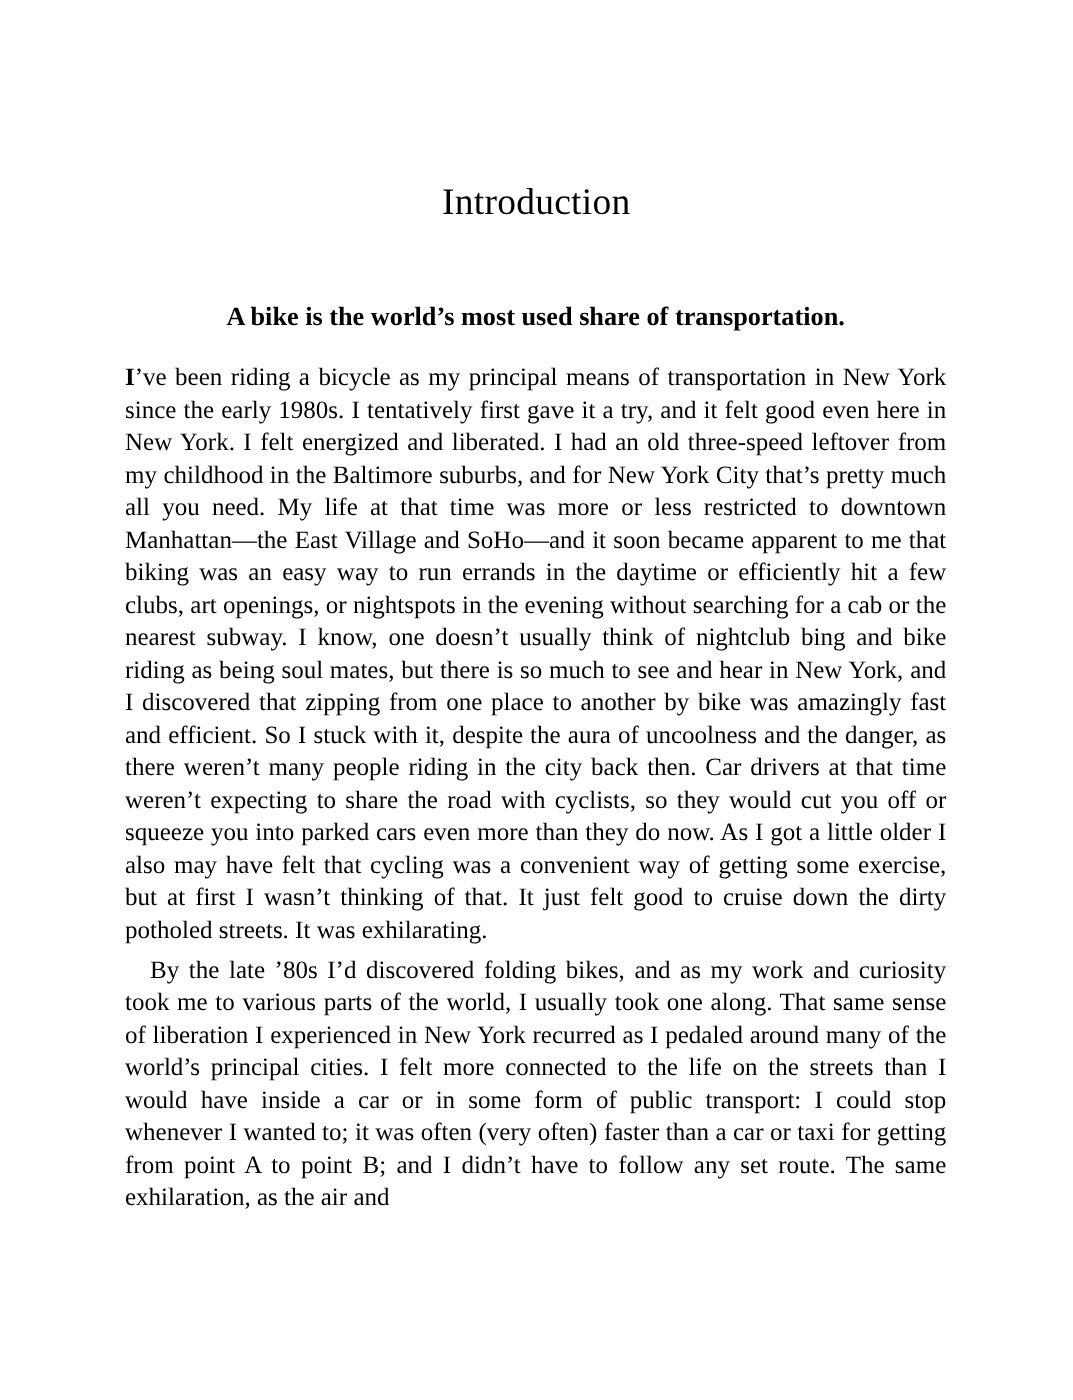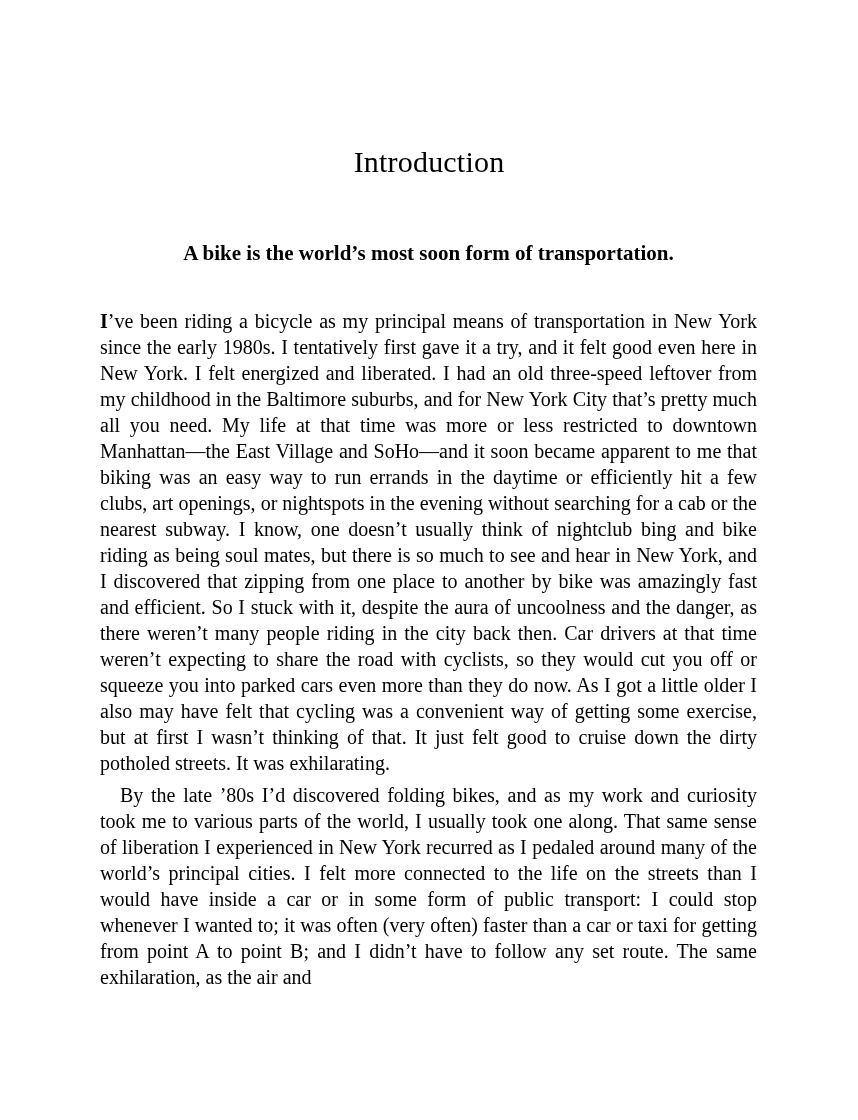--- a/index.html
+++ b/index.html
@@ -33,21 +33,21 @@
     top: 223px;
     left: 100px;
     width: 657px;
     text-align: center;
     font-size: 21px;
     font-weight: 700;
     line-height: 27px;
   }
   .body-text {
     position: absolute;
-    top: 308px;
+    top: 289px;
     left: 100px;
     width: 657px;
     font-size: 20px;
     line-height: 26px;
     text-align: justify;
   }
   .para {
     margin: 0;
   }
   .para + .para {
@@ -58,21 +58,21 @@
     font-weight: 700;
   }
 </style>
 </head>
 <body>
 
 <div class="page">
 
   <h1 class="chapter-title">Introduction</h1>
 
-  <h2 class="chapter-subtitle">A bike is the world’s most soon form of transportation.</h2>
+  <h2 class="chapter-subtitle">A bike is the world’s most used share of transportation.</h2>
 
   <div class="body-text">
 
     <p class="para"><span class="lead-capital">I</span><span>’ve been riding a bicycle as my principal means of transportation in New York since the early 1980s. I tentatively first gave it a try, and it felt good even here in New York. I felt energized and liberated. I had an old three-speed leftover from my childhood in the Baltimore suburbs, and for New York City that’s pretty much all you need. My life at that time was more or less restricted to downtown Manhattan—the East Village and SoHo—and it soon became apparent to me that biking was an easy way to run errands in the daytime or efficiently hit a few clubs, art openings, or nightspots in the evening without searching for a cab or the nearest subway. I know, one doesn’t usually think of nightclub bing and bike riding as being soul mates, but there is so much to see and hear in New York, and I discovered that zipping from one place to another by bike was amazingly fast and efficient. So I stuck with it, despite the aura of uncoolness and the danger, as there weren’t many people riding in the city back then. Car drivers at that time weren’t expecting to share the road with cyclists, so they would cut you off or squeeze you into parked cars even more than they do now. As I got a little older I also may have felt that cycling was a convenient way of getting some exercise, but at first I wasn’t thinking of that. It just felt good to cruise down the dirty potholed streets. It was exhilarating.</span></p>
 
     <p class="para">By the late ’80s I’d discovered folding bikes, and as my work and curiosity took me to various parts of the world, I usually took one along. That same sense of liberation I experienced in New York recurred as I pedaled around many of the world’s principal cities. I felt more connected to the life on the streets than I would have inside a car or in some form of public transport: I could stop whenever I wanted to; it was often (very often) faster than a car or taxi for getting from point A to point B; and I didn’t have to follow any set route. The same exhilaration, as the air and</p>
 
   </div>
 
 </div>

